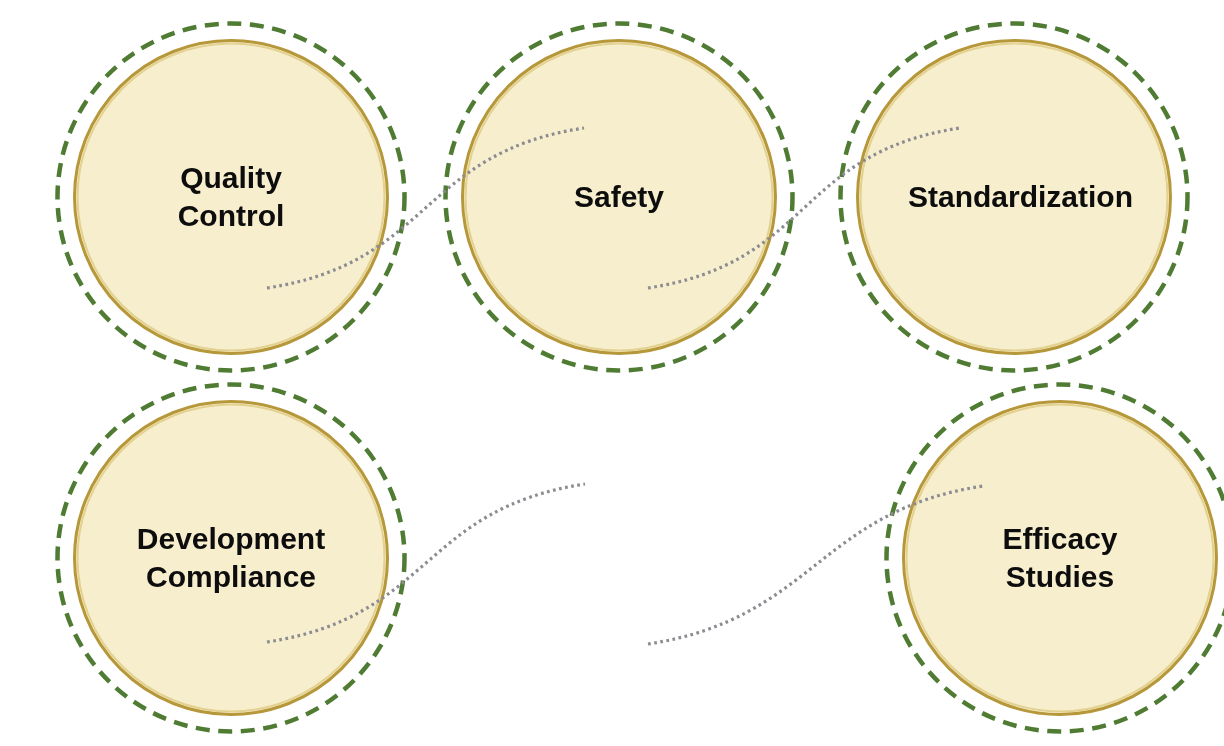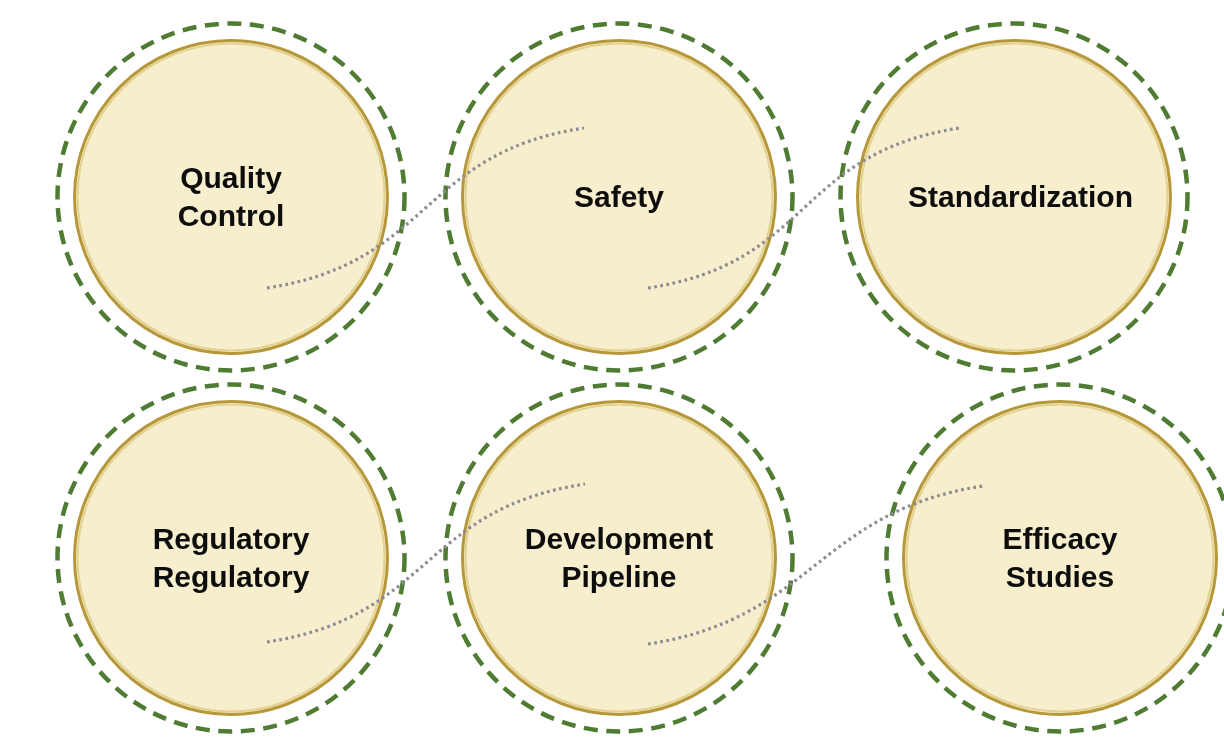--- a/index.html
+++ b/index.html
@@ -124,34 +124,24 @@
       </div>
   </div>
 
   <div class="node pos3">
     <svg class="ring" viewBox="0 0 352 352">
       <circle class="dash-ring" cx="176" cy="176" r="173.5"></circle>
       <circle class="gold-ring" cx="176" cy="176" r="156.5"></circle>
       <circle class="gold-ring-light" cx="176" cy="176" r="153.5"></circle>
     </svg>
     <div class="label">
-        <span>Regulatory Regulatory</span>
+        <span>Development Compliance</span>
       </div>
   </div>
 
-  <div class="node pos4">
-    <svg class="ring" viewBox="0 0 352 352">
-      <circle class="dash-ring" cx="176" cy="176" r="173.5"></circle>
-      <circle class="gold-ring" cx="176" cy="176" r="156.5"></circle>
-      <circle class="gold-ring-light" cx="176" cy="176" r="153.5"></circle>
-    </svg>
-    <div class="label">
-        <span>Development Pipeline</span>
-      </div>
-  </div>
 
   <div class="node pos5">
     <svg class="ring" viewBox="0 0 352 352">
       <circle class="dash-ring" cx="176" cy="176" r="173.5"></circle>
       <circle class="gold-ring" cx="176" cy="176" r="156.5"></circle>
       <circle class="gold-ring-light" cx="176" cy="176" r="153.5"></circle>
     </svg>
     <div class="label">
         <span>Efficacy Studies</span>
       </div>

